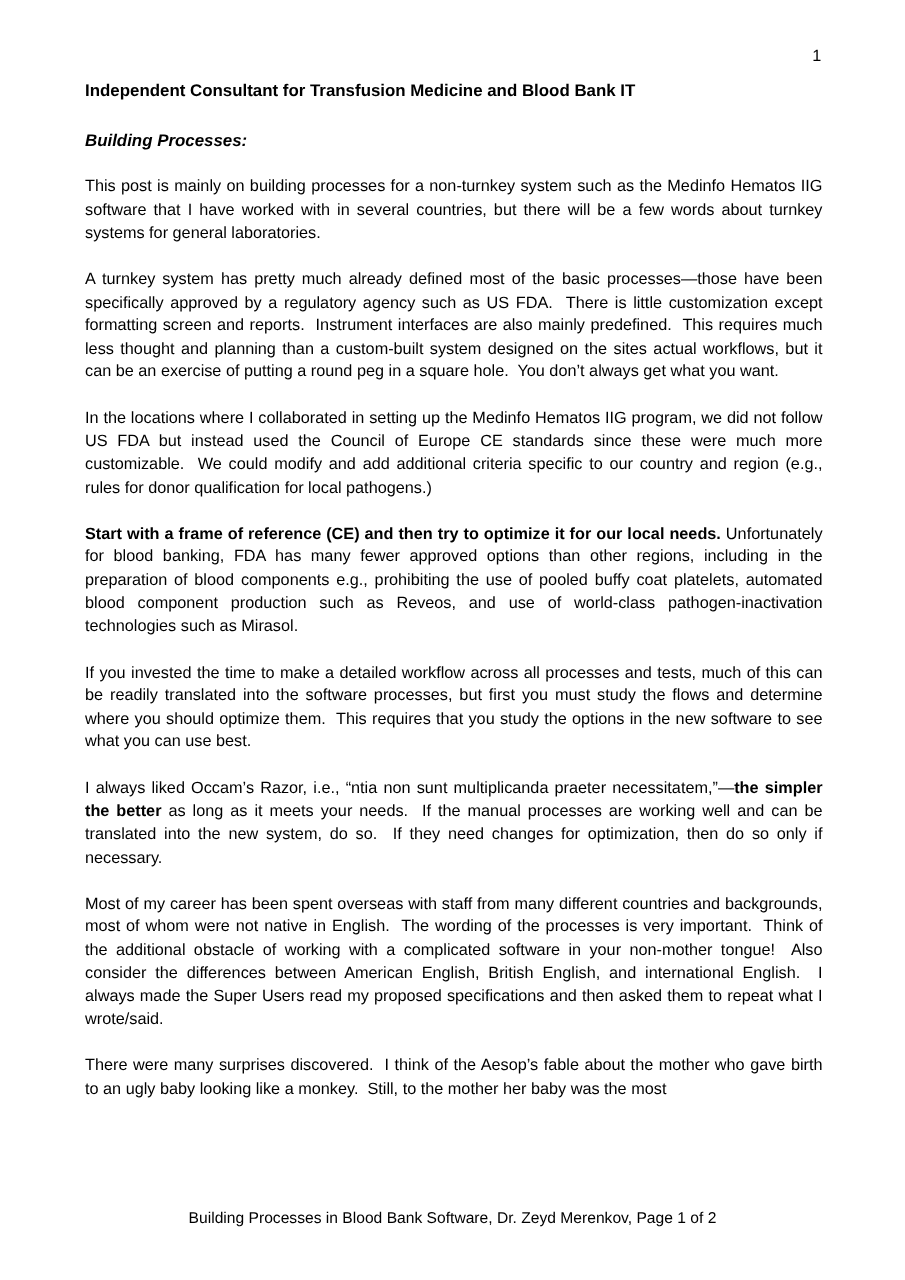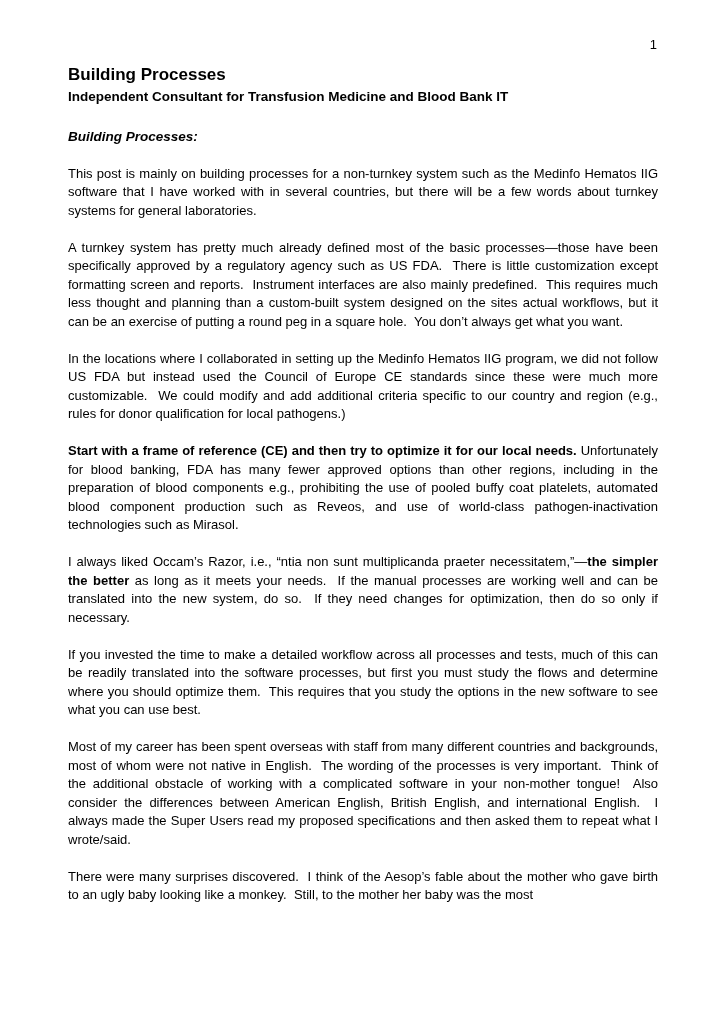--- a/index.html
+++ b/index.html
@@ -72,33 +72,33 @@
 </head>
 <body>
 
 <div class="page">
 
   <div class="page-number">1</div>
 
   <div class="content">
 
     <div>
-      <h1 class="doc-title">Building Processes</h1>
       <p class="doc-affiliation">Independent Consultant for Transfusion Medicine and Blood Bank IT</p>
     </div>
 
     <h2 class="section-heading">Building Processes:</h2>
 
     <div id="document-body">
         <p class="para"><span>This post is mainly on building processes for a non-turnkey system such as the Medinfo Hematos IIG software that I have worked with in several countries, but there will be a few words about turnkey systems for general laboratories.</span></p>
         <p class="para"><span>A turnkey system has pretty much already defined most of the basic processes—those have been specifically approved by a regulatory agency such as US FDA.&nbsp; There is little customization except formatting screen and reports.&nbsp; Instrument interfaces are also mainly predefined.&nbsp; This requires much less thought and planning than a custom-built system designed on the sites actual workflows, but it can be an exercise of putting a round peg in a square hole.&nbsp; You don’t always get what you want.</span></p>
         <p class="para"><span>In the locations where I collaborated in setting up the Medinfo Hematos IIG program, we did not follow US FDA but instead used the Council of Europe CE standards since these were much more customizable.&nbsp; We could modify and add additional criteria specific to our country and region (e.g., rules for donor qualification for local pathogens.)</span></p>
         <p class="para"><b>Start with a frame of reference (CE) and then try to optimize it for our local needs.</b><span> Unfortunately for blood banking, FDA has many fewer approved options than other regions, including in the preparation of blood components e.g., prohibiting the use of pooled buffy coat platelets, automated blood component production such as Reveos, and use of world-class pathogen-inactivation technologies such as Mirasol.</span></p>
+        <p class="para"><span>If you invested the time to make a detailed workflow across all processes and tests, much of this can be readily translated into the software processes, but first you must study the flows and determine where you should optimize them.&nbsp; This requires that you study the options in the new software to see what you can use best.</span></p>
         <p class="para"><span>I always liked Occam’s Razor, i.e., “ntia non sunt multiplicanda praeter necessitatem,”—</span><b>the simpler the better</b><span> as long as it meets your needs.&nbsp; If the manual processes are working well and can be translated into the new system, do so.&nbsp; If they need changes for optimization, then do so only if necessary.</span></p>
-        <p class="para"><span>If you invested the time to make a detailed workflow across all processes and tests, much of this can be readily translated into the software processes, but first you must study the flows and determine where you should optimize them.&nbsp; This requires that you study the options in the new software to see what you can use best.</span></p>
         <p class="para"><span>Most of my career has been spent overseas with staff from many different countries and backgrounds, most of whom were not native in English.&nbsp; The wording of the processes is very important.&nbsp; Think of the additional obstacle of working with a complicated software in your non-mother tongue!&nbsp; Also consider the differences between American English, British English, and international English.&nbsp; I always made the Super Users read my proposed specifications and then asked them to repeat what I wrote/said.</span></p>
         <p class="para"><span>There were many surprises discovered.&nbsp; I think of the Aesop’s fable about the mother who gave birth to an ugly baby looking like a monkey.&nbsp; Still, to the mother her baby was the most</span></p>
       </div>
 
   </div>
 
+  <div class="footer">Building Processes in Blood Bank Software, Dr. Zeyd Merenkov, Page 1 of 2</div>
 
 </div>
 
 </body></html>

